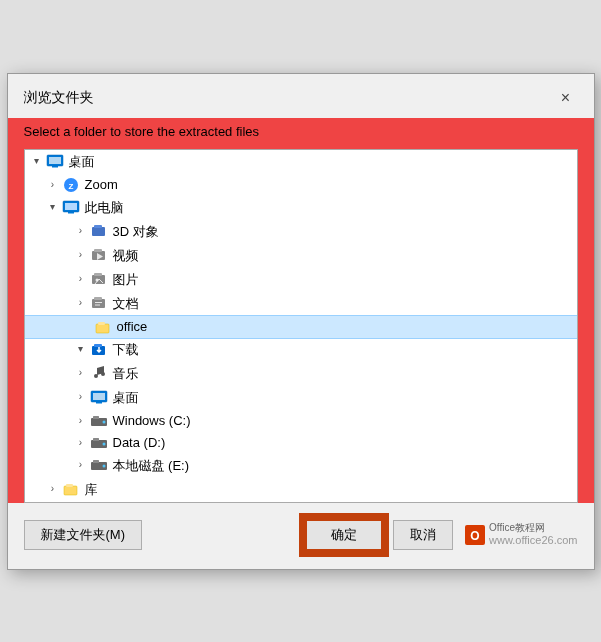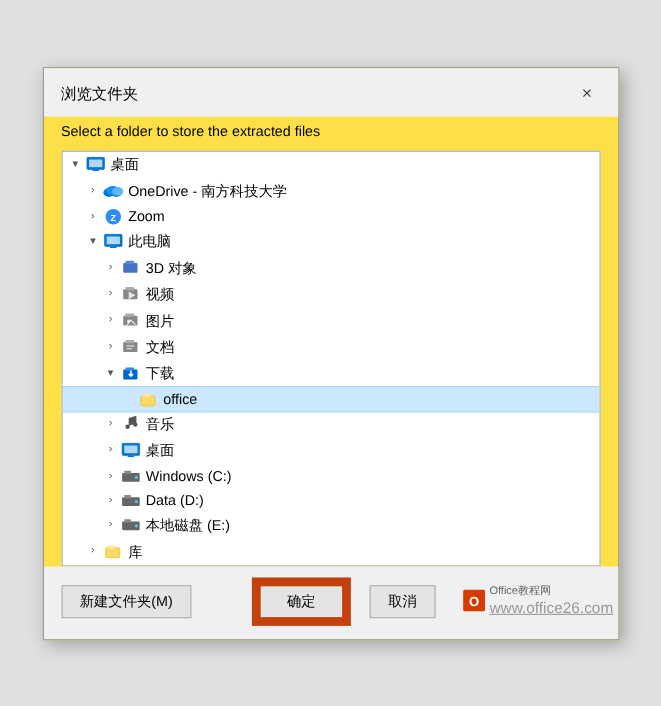--- a/index.html
+++ b/index.html
@@ -5,22 +5,22 @@
     * { box-sizing: border-box; margin: 0; padding: 0; }
     body {
       background: #e0e0e0;
       display: flex;
       align-items: center;
       justify-content: center;
       min-height: 100vh;
       font-family: 'Microsoft YaHei', '微软雅黑', sans-serif;
     }
     .dialog {
-      width: 524px;
-      background: #fde047;
+      width: 588px;
+      background: #ef4444;
       border: 1px solid #999;
       box-shadow: 4px 4px 16px rgba(0,0,0,0.3);
       display: flex;
       flex-direction: column;
     }
     .title-bar {
       background: #f0f0f0;
       display: flex;
       align-items: center;
       justify-content: space-between;
@@ -108,22 +108,22 @@
     .tree-scroll::-webkit-scrollbar-button {
       background: #e4e4e4;
       border: 1px solid #999;
       height: 16px;
     }
 
     .bottom-bar {
       display: flex;
       align-items: center;
       justify-content: flex-end;
-      padding: 10px 4px 12px 16px;
-      gap: 17px;
+      padding: 10px 16px 12px 16px;
+      gap: 4px;
       background: #f0f0f0;
     }
     .new-folder-btn {
       margin-right: auto;
       padding: 5px 16px;
       font-size: 13px;
       background: #e4e4e4;
       border: 1px solid #adadad;
       cursor: pointer;
       color: #000;
@@ -149,21 +149,21 @@
     }
     .dialog-wrapper {
       position: relative;
     }
     .office-logo {
       width: 20px;
       height: 20px;
     }
 
     .indent1 { padding-left: 20px; }
-    .indent2 { padding-left: 36px; }
+    .indent2 { padding-left: 48px; }
     .indent3 { padding-left: 52px; }
   </style>
 </head>
 <body>
 
 <div class="dialog-wrapper">
   <div class="dialog">
 
     <div class="title-bar">
       <span class="title-text">浏览文件夹</span>
@@ -180,32 +180,20 @@
           <span class="folder-icon">
             <svg width="18" height="14" viewBox="0 0 18 14">
                 <rect x="1" y="1" width="16" height="11" rx="1" fill="#0078d7" stroke="#0060b0" stroke-width="0.5"></rect>
                 <rect x="3" y="3" width="12" height="7" fill="#fff" opacity="0.7"></rect>
                 <rect x="6" y="12" width="6" height="1.5" fill="#0078d7"></rect>
               </svg>
           </span>
           <span class="label">桌面</span>
         </div>
 
-        <div class="tree-item indent1">
-          <span class="expand-icon collapsed"></span>
-          <span class="folder-icon">
-            <svg width="20" height="14" viewBox="0 0 20 14">
-                <ellipse cx="6" cy="9" rx="5" ry="4" fill="#0078d7"></ellipse>
-                <ellipse cx="13" cy="9" rx="5" ry="4" fill="#0078d7"></ellipse>
-                <ellipse cx="9.5" cy="7" rx="6" ry="4" fill="#1890ff"></ellipse>
-                <ellipse cx="14" cy="8" rx="5" ry="4" fill="#5bb8ff"></ellipse>
-              </svg>
-          </span>
-          <span class="label">OneDrive - 南方科技大学</span>
-        </div>
 
         <div class="tree-item indent1">
           <span class="expand-icon collapsed"></span>
           <span class="folder-icon">
             <svg width="16" height="16" viewBox="0 0 16 16">
                 <circle cx="8" cy="8" r="7" fill="#2d8cff"></circle>
                 <text x="8" y="12" text-anchor="middle" font-size="8" fill="white" font-weight="bold">Z</text>
               </svg>
           </span>
           <span class="label">Zoom</span>
@@ -265,41 +253,41 @@
             <svg width="18" height="14" viewBox="0 0 18 14">
                 <rect x="2" y="3" width="13" height="9" rx="1" fill="#888"></rect>
                 <rect x="4" y="1" width="8" height="3" rx="1" fill="#aaa"></rect>
                 <rect x="5" y="6" width="7" height="1" fill="white" opacity="0.8"></rect>
                 <rect x="5" y="8.5" width="5" height="1" fill="white" opacity="0.8"></rect>
               </svg>
           </span>
           <span class="label">文档</span>
         </div>
 
+        <div class="tree-item indent3 selected">
+          <span class="expand-icon leaf"></span>
+          <span class="folder-icon">
+            <svg width="18" height="14" viewBox="0 0 18 14">
+                <rect x="2" y="4" width="13" height="9" rx="1" fill="#ffd966" stroke="#ddb800" stroke-width="0.5"></rect>
+                <rect x="4" y="2" width="7" height="3" rx="1" fill="#ffe599"></rect>
+              </svg>
+          </span>
+          <span class="label">office</span>
+        </div>
+
         <div class="tree-item indent2">
           <span class="expand-icon expanded"></span>
           <span class="folder-icon">
             <svg width="18" height="14" viewBox="0 0 18 14">
                 <rect x="2" y="4" width="13" height="9" rx="1" fill="#0066cc"></rect>
                 <rect x="4" y="2" width="8" height="3" rx="1" fill="#3388ee"></rect>
                 <path d="M9 5 L9 10 M7 8 L9 10 L11 8" stroke="white" stroke-width="1.5" fill="none"></path>
               </svg>
           </span>
           <span class="label">下载</span>
-        </div>
-
-        <div class="tree-item indent3 selected">
-          <span class="expand-icon leaf"></span>
-          <span class="folder-icon">
-            <svg width="18" height="14" viewBox="0 0 18 14">
-                <rect x="2" y="4" width="13" height="9" rx="1" fill="#ffd966" stroke="#ddb800" stroke-width="0.5"></rect>
-                <rect x="4" y="2" width="7" height="3" rx="1" fill="#ffe599"></rect>
-              </svg>
-          </span>
-          <span class="label">office</span>
         </div>
 
         <div class="tree-item indent2">
           <span class="expand-icon collapsed"></span>
           <span class="folder-icon">
             <svg width="18" height="14" viewBox="0 0 18 14">
                 <path d="M7 2 L14 0 L14 7 L7 9 Z" fill="#555"></path>
                 <circle cx="6" cy="10" r="2" fill="#555"></circle>
                 <circle cx="13" cy="8" r="2" fill="#555"></circle>
               </svg>
@@ -375,18 +363,18 @@
       <button class="ok-btn">确定</button>
       <button class="cancel-btn">取消</button>
 
       <div style="display:flex;align-items:center;gap:4px;margin-left:8px;">
         <svg class="office-logo" width="20" height="20" viewBox="0 0 20 20">
           <rect width="20" height="20" rx="2" fill="#D83B01"></rect>
           <text x="10" y="15" text-anchor="middle" font-size="12" fill="white" font-weight="bold">O</text>
         </svg>
         <div style="line-height:1.2;">
           <div style="font-size:10px;color:#666;">Office教程网</div>
-          <div style="font-size:14px;color:#999;text-decoration:underline;">www.office26.com</div>
+          <div style="font-size:11px;color:#999;">www.office26.com</div>
         </div>
       </div>
     </div>
   </div>
 </div>
 
 </body></html>

